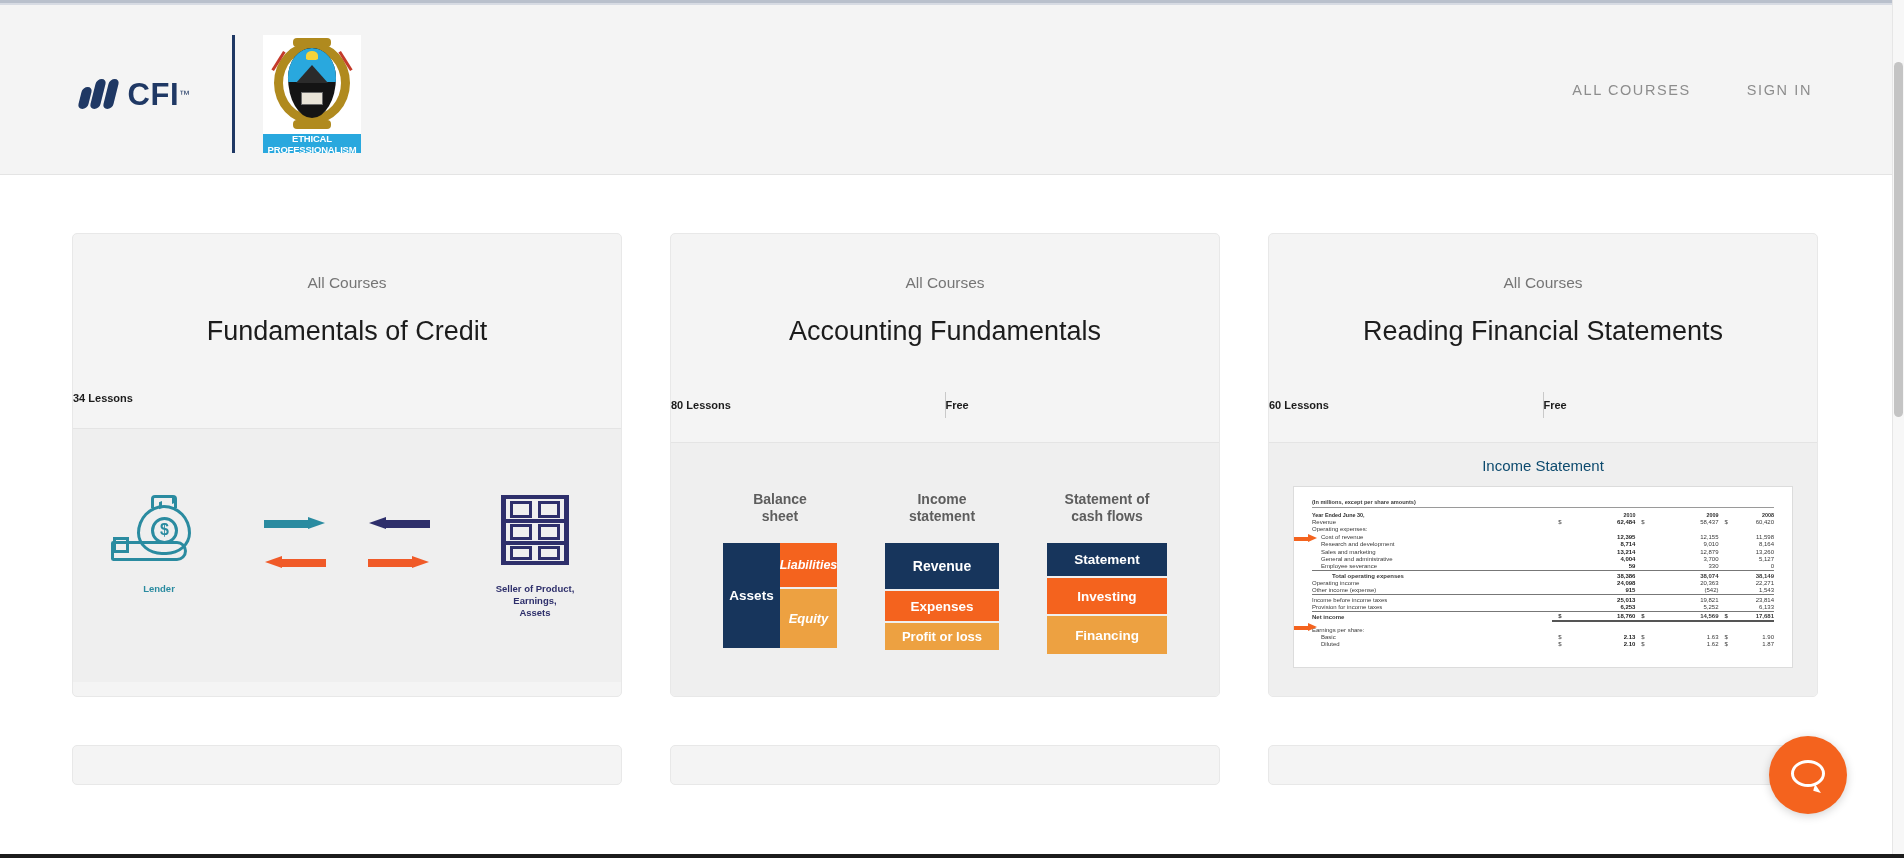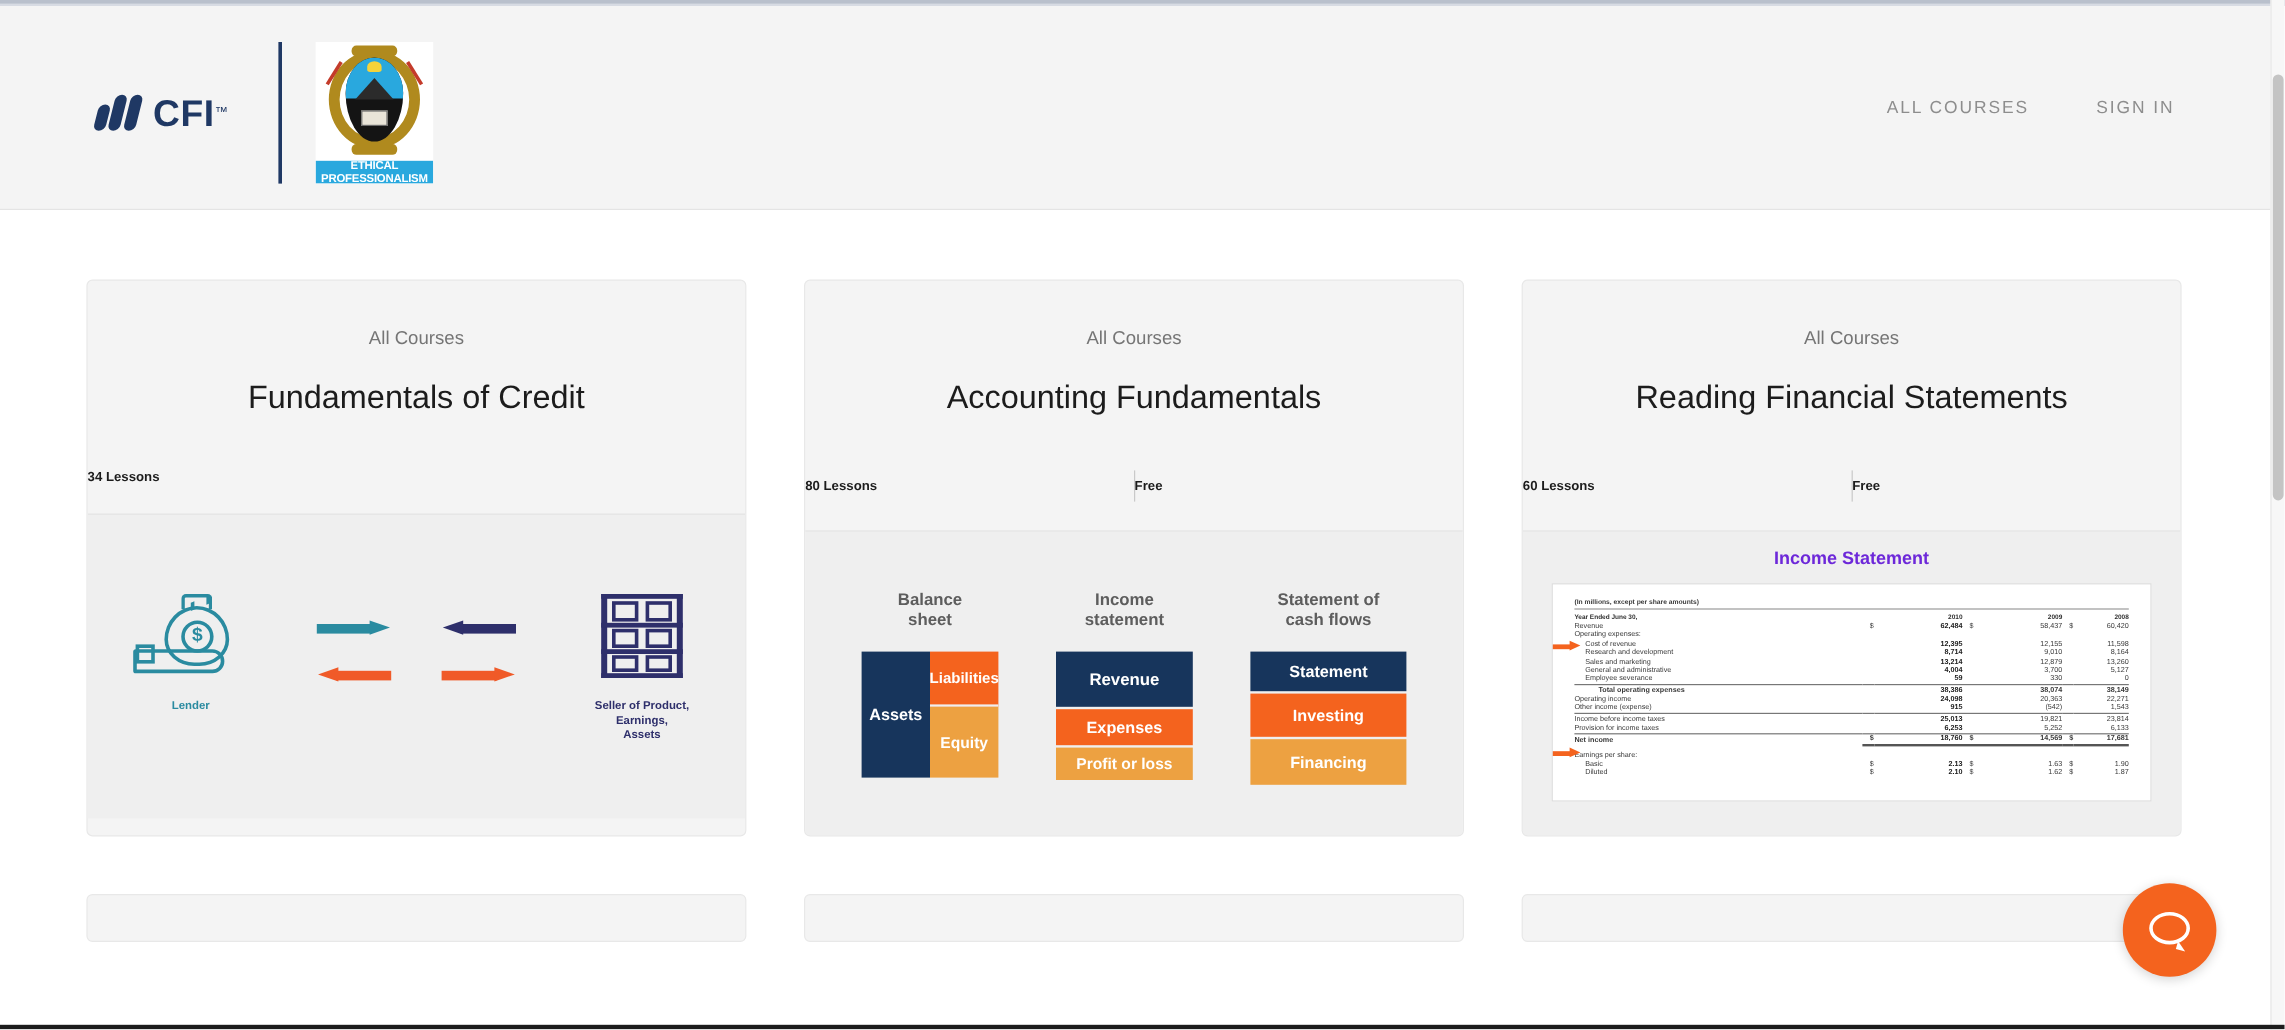--- a/index.html
+++ b/index.html
@@ -366,33 +366,33 @@
   .shelf-box.b4 { left: 41px; top: 31px; width: 22px; height: 16px; }
   .shelf-box.b5 { left: 13px; top: 53px; width: 22px; height: 14px; }
   .shelf-box.b6 { left: 41px; top: 53px; width: 22px; height: 14px; }
 
   
   .fs-diagram {
     display: flex; gap: 48px; align-items: flex-start;
     padding-top: 6px;
   }
   .fs-col { width: 114px; }
-  .fs-col.wide { width: 130px; }
+  .fs-col.wide { width: 120px; }
   .fs-head {
     font-size: 14px; font-weight: bold; color: #5d5d5d;
     text-align: center; line-height: 17px; margin-bottom: 16px;
     height: 36px;
   }
   .fs-bs { display: flex; height: 105px; }
   .fs-assets {
     width: 57px; background: #17355c; color: #ffffff;
     display: flex; align-items: center; justify-content: center;
     font-size: 13.5px; font-weight: bold;
   }
-  .fs-right-col { width: 57px; display: flex; flex-direction: column; }
+  .fs-right-col { width: 57px; display: flex; flex-direction: column; font-style: italic; }
   .fs-liab {
     height: 46px; background: #f4631e; color: #ffffff;
     display: flex; align-items: center; justify-content: center;
     font-size: 12.5px; font-weight: bold;
     border-bottom: 2px solid #efefef;
   }
   .fs-equity {
     height: 59px; background: #eda141; color: #ffffff;
     display: flex; align-items: center; justify-content: center;
     font-size: 13px; font-weight: bold;
@@ -411,21 +411,21 @@
   .cf-operating{ height: 33px; font-size: 13.5px; }
   .cf-investing{ height: 36px; font-size: 13.5px; }
   .cf-financing{ height: 38px; font-size: 13.5px; }
 
   
   .is-art {
     flex-direction: column; justify-content: flex-start;
     padding-top: 14px;
   }
   .is-art-title {
-    font-size: 15px; font-weight: bold; color: #6d28d9;
+    font-size: 15px; font-weight: normal; color: #0c4a6e;
     margin-bottom: 12px;
   }
   .is-sheet {
     width: 500px; height: 182px;
     background: #ffffff;
     border: 1px solid #dcdcdc;
     padding: 12px 18px 8px 18px;
     position: relative;
     overflow: hidden;
   }

